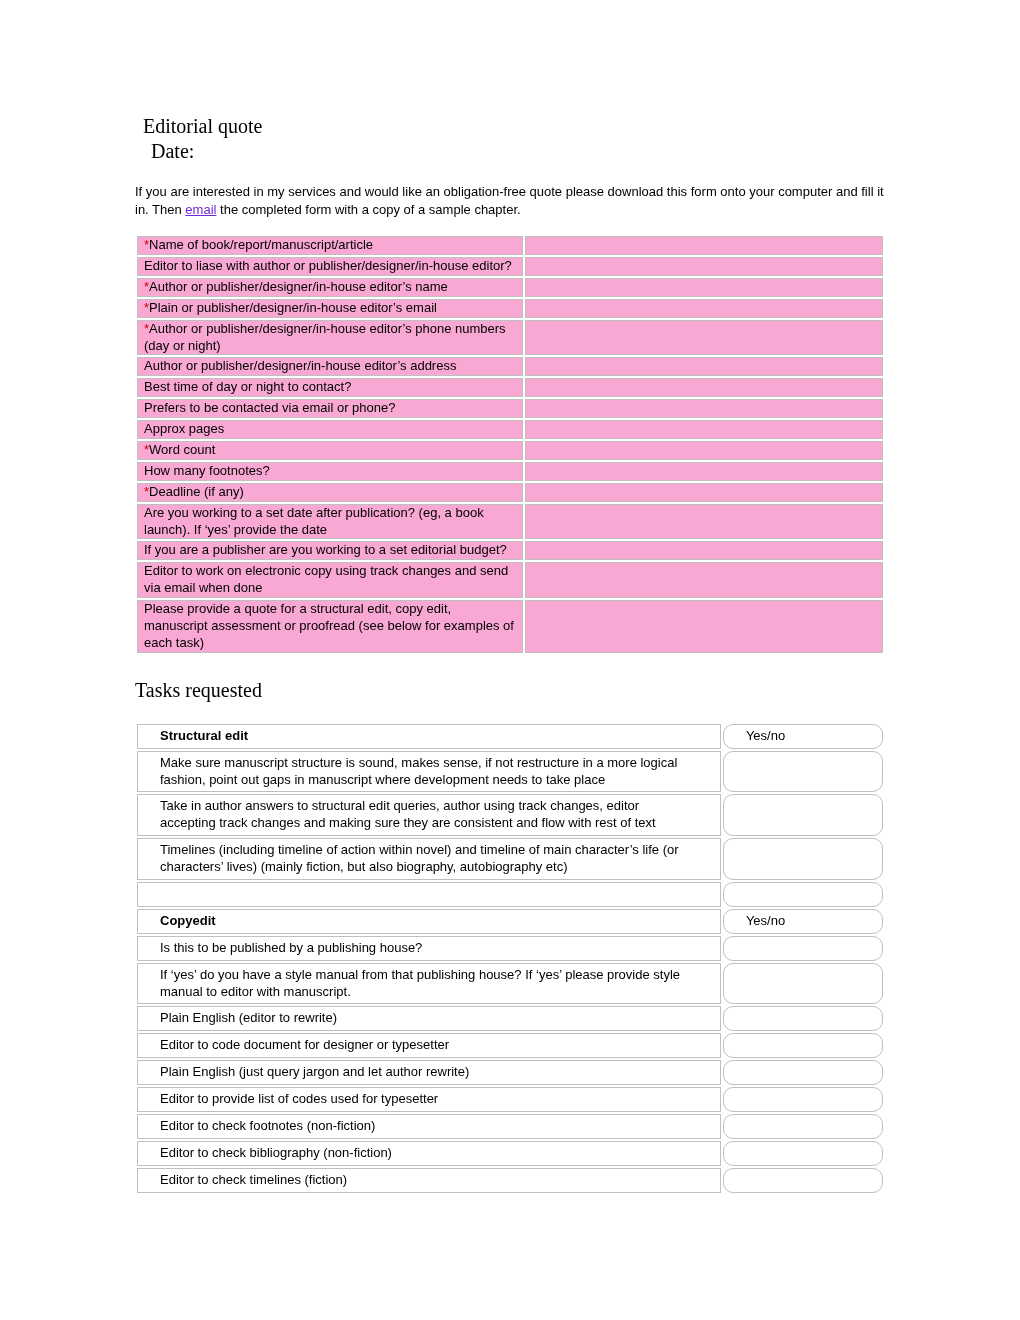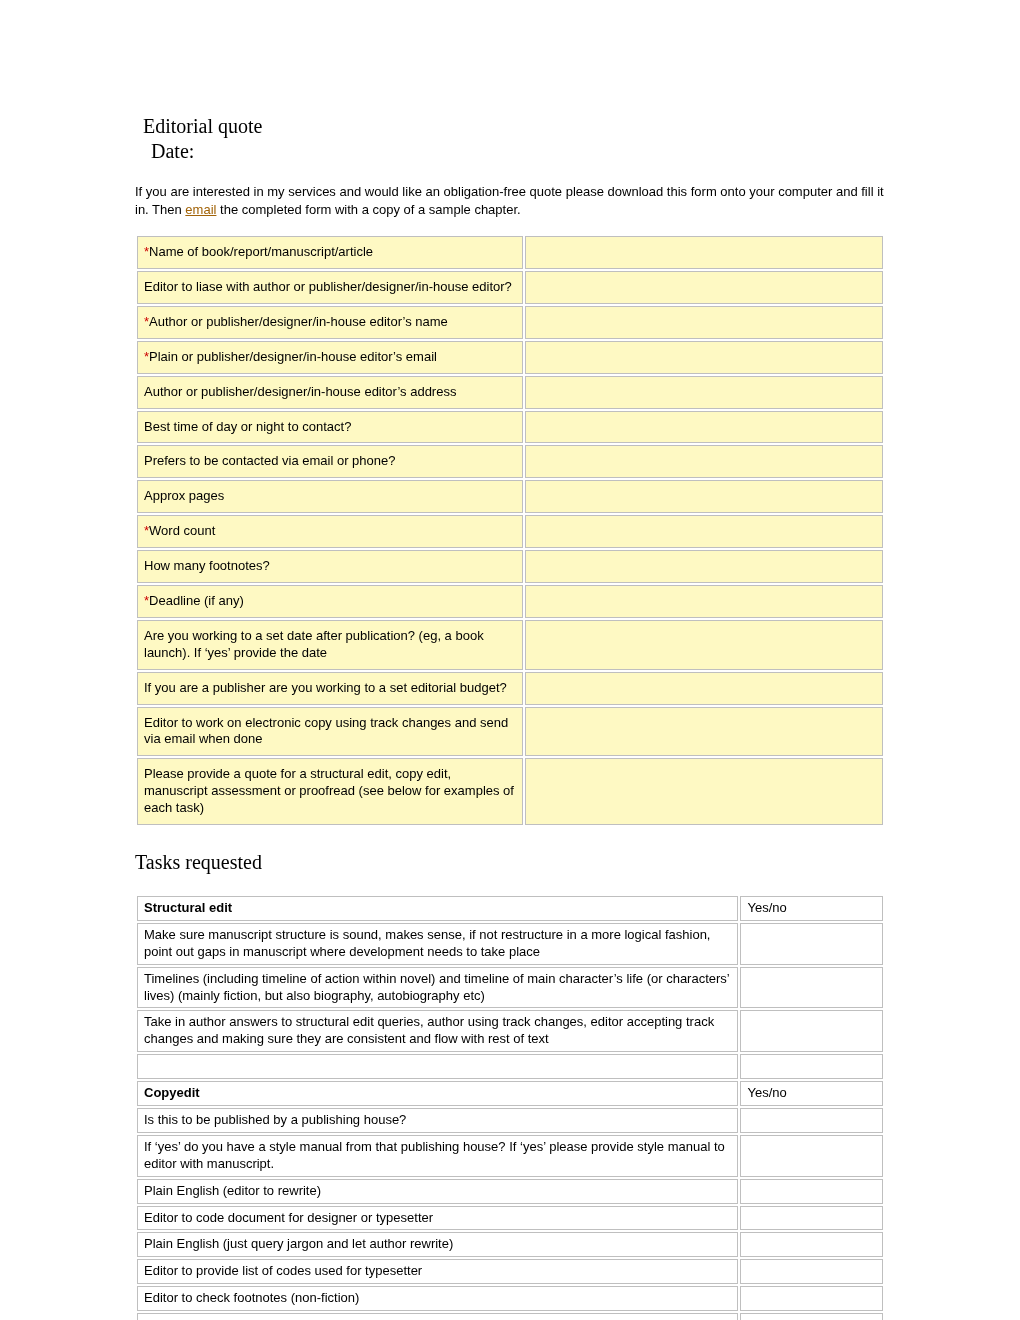--- a/index.html
+++ b/index.html
@@ -27,66 +27,66 @@
     font-size: 20px;
     margin: 0 0 20px 16px;
     font-weight: normal;
   }
   .intro {
     font-size: 13px;
     line-height: 1.35;
     margin: 0 0 16px 0;
   }
   .intro a {
-    color: #a16207;
+    color: #6d28d9;
   }
   .mandatory-note {
     font-size: 13px;
     margin: 0 0 2px 0;
   }
   .ast { color: #cc0000; }
   table.form-table {
     border-collapse: separate;
     border-spacing: 2px;
     width: 100%;
     margin: 0 0 24px 0;
     table-layout: fixed;
   }
   table.form-table td {
     border: 1px solid #bfbfbf;
-    padding: 7px 6px;
+    padding: 0 6px;
     font-size: 13px;
     vertical-align: top;
-    background: #fef9c3;
+    background: #f9a8d4;
     line-height: 1.3;
   }
   table.form-table td.label-cell { width: 52%; }
   table.form-table td.value-cell { width: 48%; }
   .section-header {
     font-family: "Times New Roman", Times, serif;
     font-size: 20px;
     font-weight: normal;
     margin: 12px 0 20px 0;
   }
   table.tasks-table {
     border-collapse: separate;
     border-spacing: 2px;
     width: 100%;
     table-layout: fixed;
   }
   table.tasks-table td {
     border: 1px solid #bfbfbf;
-    padding: 3px 6px;
+    padding: 3px 22px;
     font-size: 13px;
     vertical-align: top;
     background: #fff;
     line-height: 1.3;
   }
   table.tasks-table td.task-label { width: 82%; }
-  table.tasks-table td.task-yn { width: 18%; }
+  table.tasks-table td.task-yn { width: 18%; border-radius: 10px; }
   .bold { font-weight: bold; }
   .spacer-row td { height: 10px; }
 </style>
 </head>
 <body>
 
 <div class="page">
 
   <h1 class="title">Editorial quote</h1>
   <div class="date-line">Date:</div>
@@ -108,20 +108,24 @@
         </tr>
         <tr>
           <td class="label-cell"><span class="ast">*</span><span>Author or publisher/designer/in-house editor’s name</span></td>
           <td class="value-cell"></td>
         </tr>
         <tr>
           <td class="label-cell"><span class="ast">*</span><span>Plain or publisher/designer/in-house editor’s email</span></td>
           <td class="value-cell"></td>
         </tr>
         <tr>
+          <td class="label-cell"><span class="ast">*</span><span>Author or publisher/designer/in-house editor’s phone numbers (day or night)</span></td>
+          <td class="value-cell"></td>
+        </tr>
+        <tr>
           <td class="label-cell"><span>Author or publisher/designer/in-house editor’s address</span></td>
           <td class="value-cell"></td>
         </tr>
         <tr>
           <td class="label-cell"><span>Best time of day or night to contact?</span></td>
           <td class="value-cell"></td>
         </tr>
         <tr>
           <td class="label-cell"><span>Prefers to be contacted via email or phone?</span></td>
           <td class="value-cell"></td>
@@ -167,25 +171,25 @@
     <tbody id="tasks-body">
         <tr>
           <td class="task-label bold">Structural edit</td>
           <td class="task-yn">Yes/no</td>
         </tr>
         <tr>
           <td class="task-label">Make sure manuscript structure is sound, makes sense, if not restructure in a more logical fashion, point out gaps in manuscript where development needs to take place</td>
           <td class="task-yn"></td>
         </tr>
         <tr>
+          <td class="task-label">Take in author answers to structural edit queries, author using track changes, editor accepting track changes and making sure they are consistent and flow with rest of text</td>
+          <td class="task-yn"></td>
+        </tr>
+        <tr>
           <td class="task-label">Timelines (including timeline of action within novel) and timeline of main character’s life (or characters’ lives) (mainly fiction, but also biography, autobiography etc)</td>
-          <td class="task-yn"></td>
-        </tr>
-        <tr>
-          <td class="task-label">Take in author answers to structural edit queries, author using track changes, editor accepting track changes and making sure they are consistent and flow with rest of text</td>
           <td class="task-yn"></td>
         </tr>
         <tr class="spacer-row">
           <td class="task-label">&nbsp;</td>
           <td class="task-yn">&nbsp;</td>
         </tr>
         <tr>
           <td class="task-label bold">Copyedit</td>
           <td class="task-yn">Yes/no</td>
         </tr>

